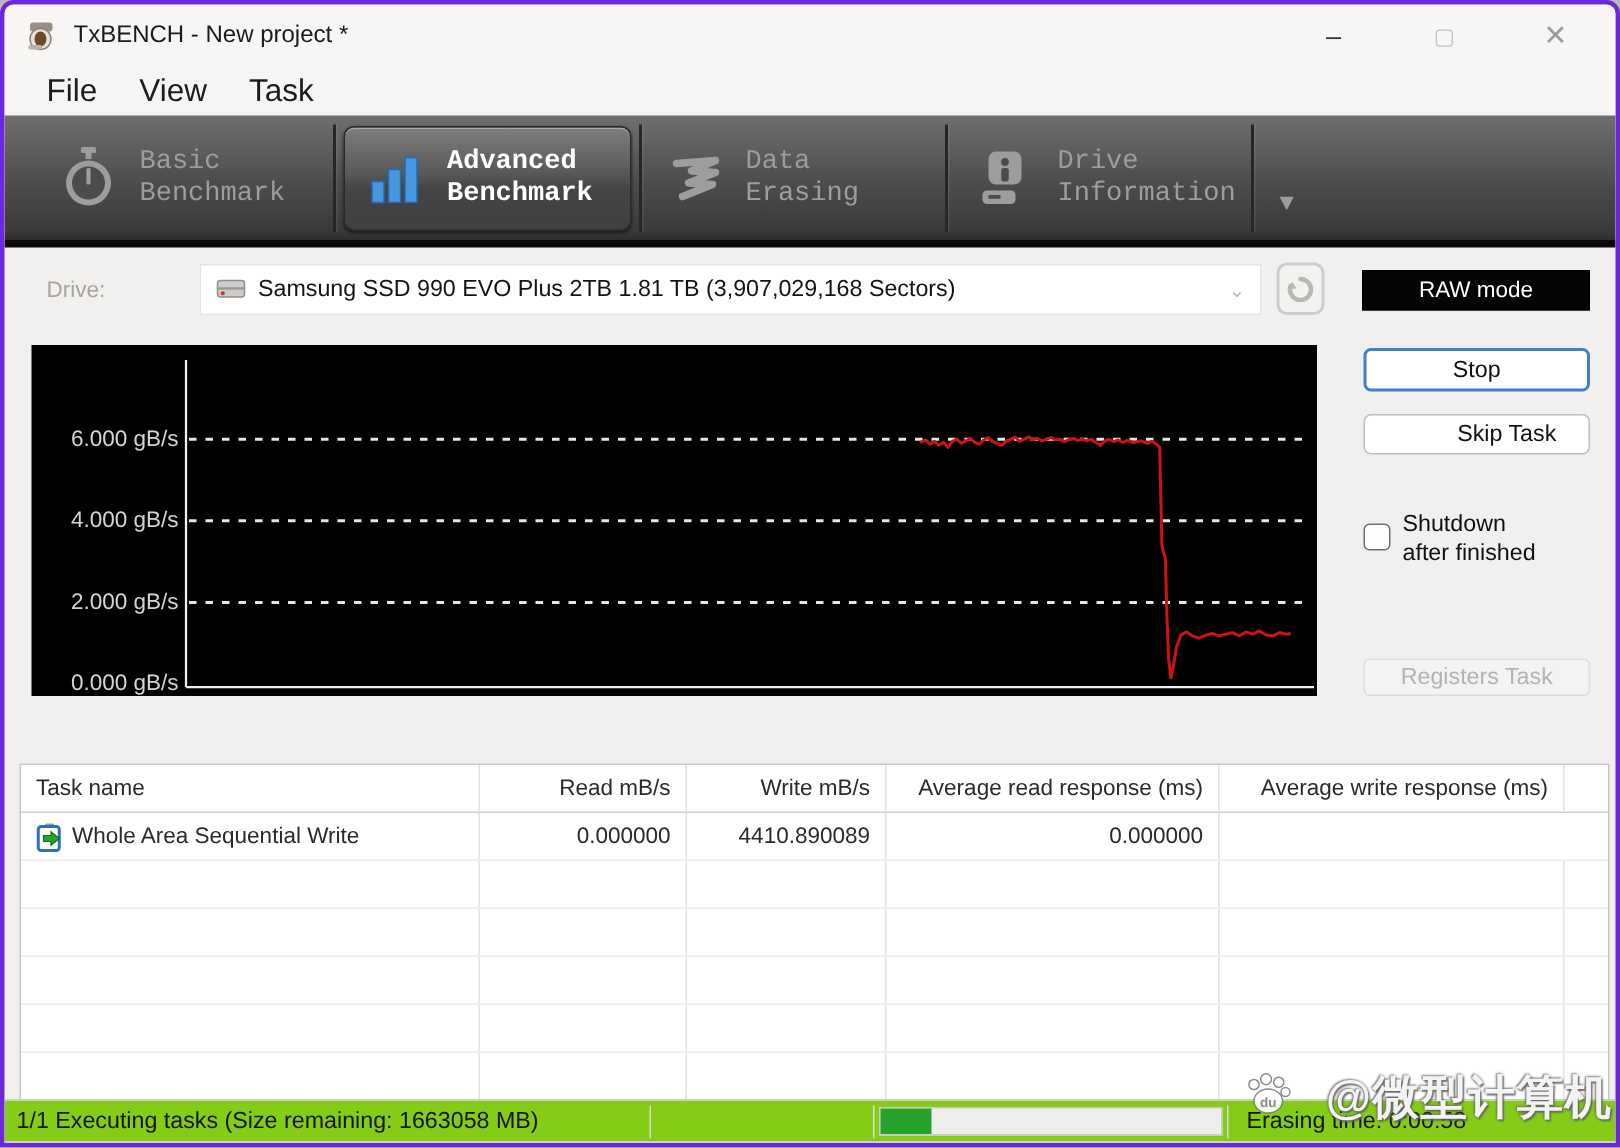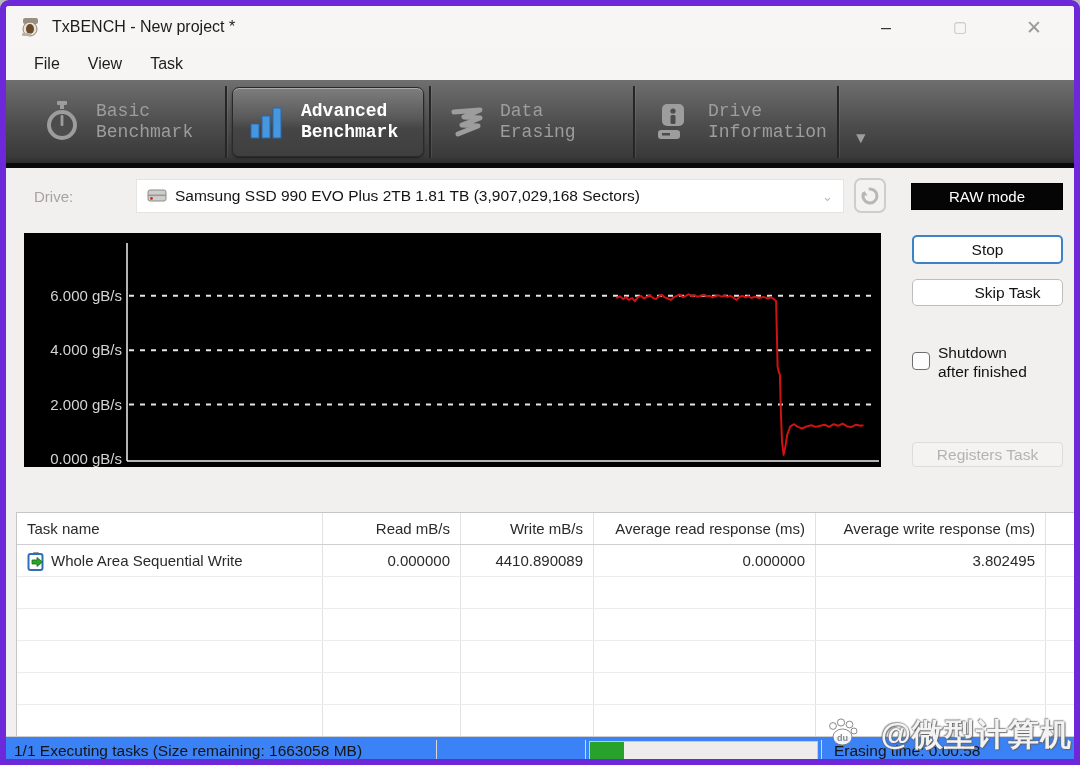--- a/index.html
+++ b/index.html
@@ -1,31 +1,31 @@
 <!DOCTYPE html>
 <html><head>
 <meta charset="utf-8">
 <style>
   * { margin:0; padding:0; box-sizing:border-box; }
   html,body { width:1080px; height:765px; overflow:hidden; background:#b9b9b9; font-family:"Liberation Sans", sans-serif; }
-  .window { position:relative; width:1080px; height:765px; background:#f1f0ee; border:6px solid #6d28d9; border-radius:9px 9px 0 0; overflow:hidden; }
+  .window { position:relative; width:1080px; height:765px; background:#f1f0ee; border:3px solid #6d28d9; border-radius:9px 9px 0 0; overflow:hidden; }
 
   
   .titlebar { position:absolute; left:0; top:0; width:100%; height:42px; background:#f7f6f4; display:flex; align-items:center; padding:0 10px; }
   .app-icon { width:22px; height:20px; margin-left:4px; }
   .title-text { font-size:16px; color:#1b1b1b; margin-left:10px; }
   .win-controls { position:absolute; right:18px; top:0; height:42px; display:flex; align-items:center; gap:30px; }
   .winbtn { width:44px; height:32px; display:flex; align-items:center; justify-content:center; font-size:18px; cursor:default; }
   .winbtn.min { color:#333; }
   .winbtn.max { color:#c2c2c2; font-size:15px; }
   .winbtn.close { color:#9a9a9a; font-size:19px; }
 
   
   .menubar { position:absolute; left:0; top:42px; width:100%; height:32px; background:#f6f5f3; display:flex; align-items:center; padding-left:14px; gap:0; }
-  .menu-item { font-size:16px; color:#1d1d1d; padding:4px 14px; }
+  .menu-item { font-size:21px; color:#1d1d1d; padding:4px 14px; }
 
   
   .tabbar { position:absolute; left:0; top:74px; width:100%; height:88px; background:linear-gradient(#6f6f6f, #4c4c4c 55%, #3a3a3a 92%, #2e2e2e); display:flex; align-items:center; padding-left:22px; border-bottom:5px solid #0a0a0a;font-family:Liberation Mono, monospace; }
   .tab { height:70px; width:192px; display:flex; align-items:center; gap:14px; padding-left:14px; border-radius:7px; }
   .tab .ticon { flex:none; }
   .tab-label { font-size:18px; line-height:21px; color:#9d9d9d; }
   .tab.selected { background:linear-gradient(#7e7e7e, #585858 45%, #454545 60%, #3f3f3f); border:1px solid #2a2a2a; box-shadow:inset 0 1px 0 rgba(255,255,255,.35), 0 1px 2px rgba(0,0,0,.5); }
   .tab.selected .tab-label { color:#ffffff; font-weight:bold; }
   .tab-sep { width:2px; height:72px; background:#262626; margin:0 5px; box-shadow:1px 0 0 rgba(255,255,255,.08); }
   .overflow-arrow { color:#9d9d9d; font-size:16px; margin:34px 0 0 12px; }
@@ -58,21 +58,21 @@
   .trow { display:grid; grid-template-columns:306px 138px 133px 222px 230px 1fr; height:32px; }
   .trow.header { border-bottom:1px solid #cfcfcf; }
   .trow .cell { padding:0 10px; display:flex; align-items:center; font-size:15px; color:#2a2a2a; border-right:1px solid #e2e2e2; overflow:hidden; white-space:nowrap; }
   .trow .cell.num { justify-content:flex-end; }
   .trow .cell:last-child { border-right:none; }
   .trow.data { border-bottom:1px solid #ececec; }
   .trow.empty { border-bottom:1px solid #ececec; }
   .task-icon { margin-right:6px; flex:none; }
 
   
-  .statusbar { position:absolute; left:0; top:730px; width:100%; height:28px; background:#3b82f6; border-top:1px solid #cfcfcf; display:flex; align-items:center; font-size:15.5px; color:#141414; }
+  .statusbar { position:absolute; left:0; top:730px; width:100%; height:28px; background:#84cc16; border-top:1px solid #cfcfcf; display:flex; align-items:center; font-size:15.5px; color:#141414; }
   .sb-left { width:430px; padding-left:8px; white-space:nowrap; }
   .sb-sep { width:1px; height:22px; background:#d8d8d8; }
   .sb-gap { width:148px; }
   .progress-track { width:229px; height:19px; background:#eeedeb; border:1px solid #cbcbcb; margin:0 3px; }
   .progress-fill { height:100%; background:#27a22b; }
   .sb-right { padding-left:12px; white-space:nowrap; }
   .bottom-edge { position:absolute; left:0; top:758px; width:100%; height:7px; background:linear-gradient(#d6d5d3,#a8a8a8); }
 
   
   .watermark { position:absolute; right:2px; top:708px; display:flex; align-items:center; gap:19px; pointer-events:none; }
@@ -220,21 +220,20 @@
         <svg class="task-icon" width="18" height="20" viewBox="0 0 18 20">
           <rect x="6" y="1" width="6" height="4" rx="1" fill="#9a9a9a"></rect>
           <rect x="1.5" y="3" width="14" height="16" rx="2" fill="#fdfdfd" stroke="#2e6fb8" stroke-width="2"></rect>
           <path d="M5 9 L10 9 L10 6.5 L15.5 11 L10 15.5 L10 13 L5 13 Z" fill="#28a228" stroke="#157015" stroke-width="0.8"></path>
         </svg>
         <span>Whole Area Sequential Write</span>
       </div>
       <div class="cell num">0.000000</div>
       <div class="cell num">4410.890089</div>
       <div class="cell num">0.000000</div>
-      <div class="cell num">3.802495</div>
       <div class="cell"></div>
     </div>
     <div class="trow empty">
         <div class="cell"></div>
         <div class="cell"></div>
         <div class="cell"></div>
         <div class="cell"></div>
         <div class="cell"></div>
         <div class="cell"></div>
       </div>

